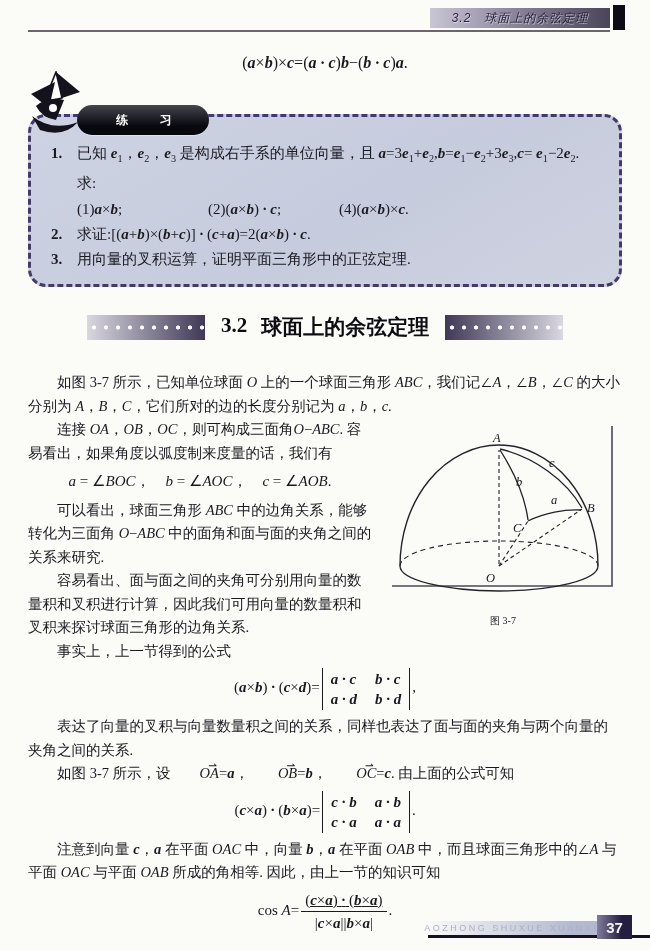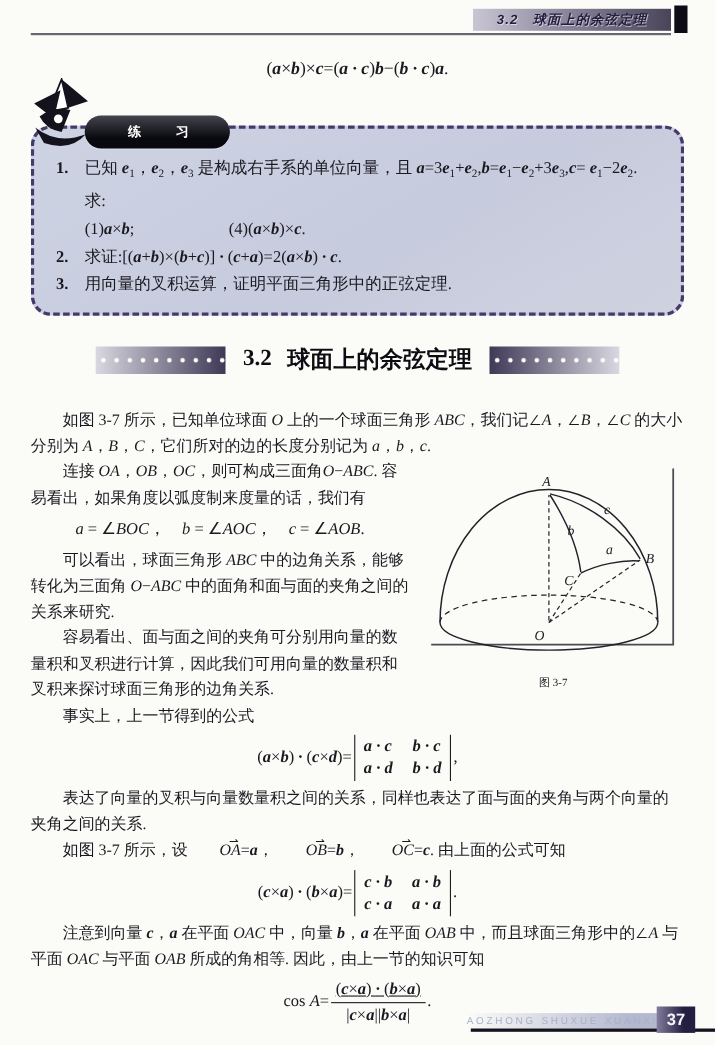--- a/index.html
+++ b/index.html
@@ -3,21 +3,21 @@
 <meta charset="utf-8">
 <style>
   html,body{margin:0;padding:0;}
   .page{position:relative;width:650px;height:950px;background:#fbfbf8;overflow:hidden;
         font-family:"Liberation Serif",serif;color:#1a1920;}
 
   
   .header-bar{position:absolute;top:8px;left:430px;width:180px;height:20px;
       background:linear-gradient(90deg,#c9c6d4 0%,#8d879e 45%,#4a4459 100%);
       display:flex;align-items:center;justify-content:center;}
-  .header-title{font-family:"Liberation Sans",sans-serif;font-weight:bold;font-style:italic;
+  .header-title{font-family:"Liberation Sans",sans-serif;font-weight:normal;font-style:italic;
       font-size:12px;color:#241e3e;letter-spacing:1px;text-shadow:.7px .7px 0 rgba(255,255,255,.55);}
   .header-block{position:absolute;top:5px;left:613px;width:12px;height:25px;background:#0d0b15;}
   .header-rule{position:absolute;top:30px;left:28px;width:582px;height:2px;background:#6a6570;}
 
   .content{position:absolute;top:46px;left:28px;width:594px;}
 
   .intro-eq{text-align:center;font-size:16px;margin:8px 0 0 0;}
 
   
   .practice{position:relative;margin-top:42px;border:3px dashed #43396b;border-radius:18px;
@@ -108,20 +108,21 @@
         </span>
         <span class="badge-pill">练 习</span>
       </div>
 
       <div class="pitem">
         <span class="pnum">1.</span>
         <span class="ptext">已知 <b><i>e</i></b><sub>1</sub>，<b><i>e</i></b><sub>2</sub>，<b><i>e</i></b><sub>3</sub> 是构成右手系的单位向量，且 <b><i>a</i></b>=3<b><i>e</i></b><sub>1</sub>+<b><i>e</i></b><sub>2</sub>,<b><i>b</i></b>=<b><i>e</i></b><sub>1</sub>−<b><i>e</i></b><sub>2</sub>+3<b><i>e</i></b><sub>3</sub>,<b><i>c</i></b>= <b><i>e</i></b><sub>1</sub>−2<b><i>e</i></b><sub>2</sub>. 求:</span>
       </div>
       <div class="psub">
         <span>(1)<b><i>a</i></b>×<b><i>b</i></b>;</span>
+        <span>(2)(<b><i>a</i></b>×<b><i>b</i></b>) <b><i>·</i></b> <b><i>c</i></b>;</span>
         <span>(4)(<b><i>a</i></b>×<b><i>b</i></b>)×<b><i>c</i></b>.</span>
       </div>
       <div class="pitem">
         <span class="pnum">2.</span>
         <span class="ptext">求证:[(<b><i>a</i></b>+<b><i>b</i></b>)×(<b><i>b</i></b>+<b><i>c</i></b>)] <b><i>·</i></b> (<b><i>c</i></b>+<b><i>a</i></b>)=2(<b><i>a</i></b>×<b><i>b</i></b>) <b><i>·</i></b> <b><i>c</i></b>.</span>
       </div>
       <div class="pitem">
         <span class="pnum">3.</span>
         <span class="ptext">用向量的叉积运算，证明平面三角形中的正弦定理.</span>
       </div>

